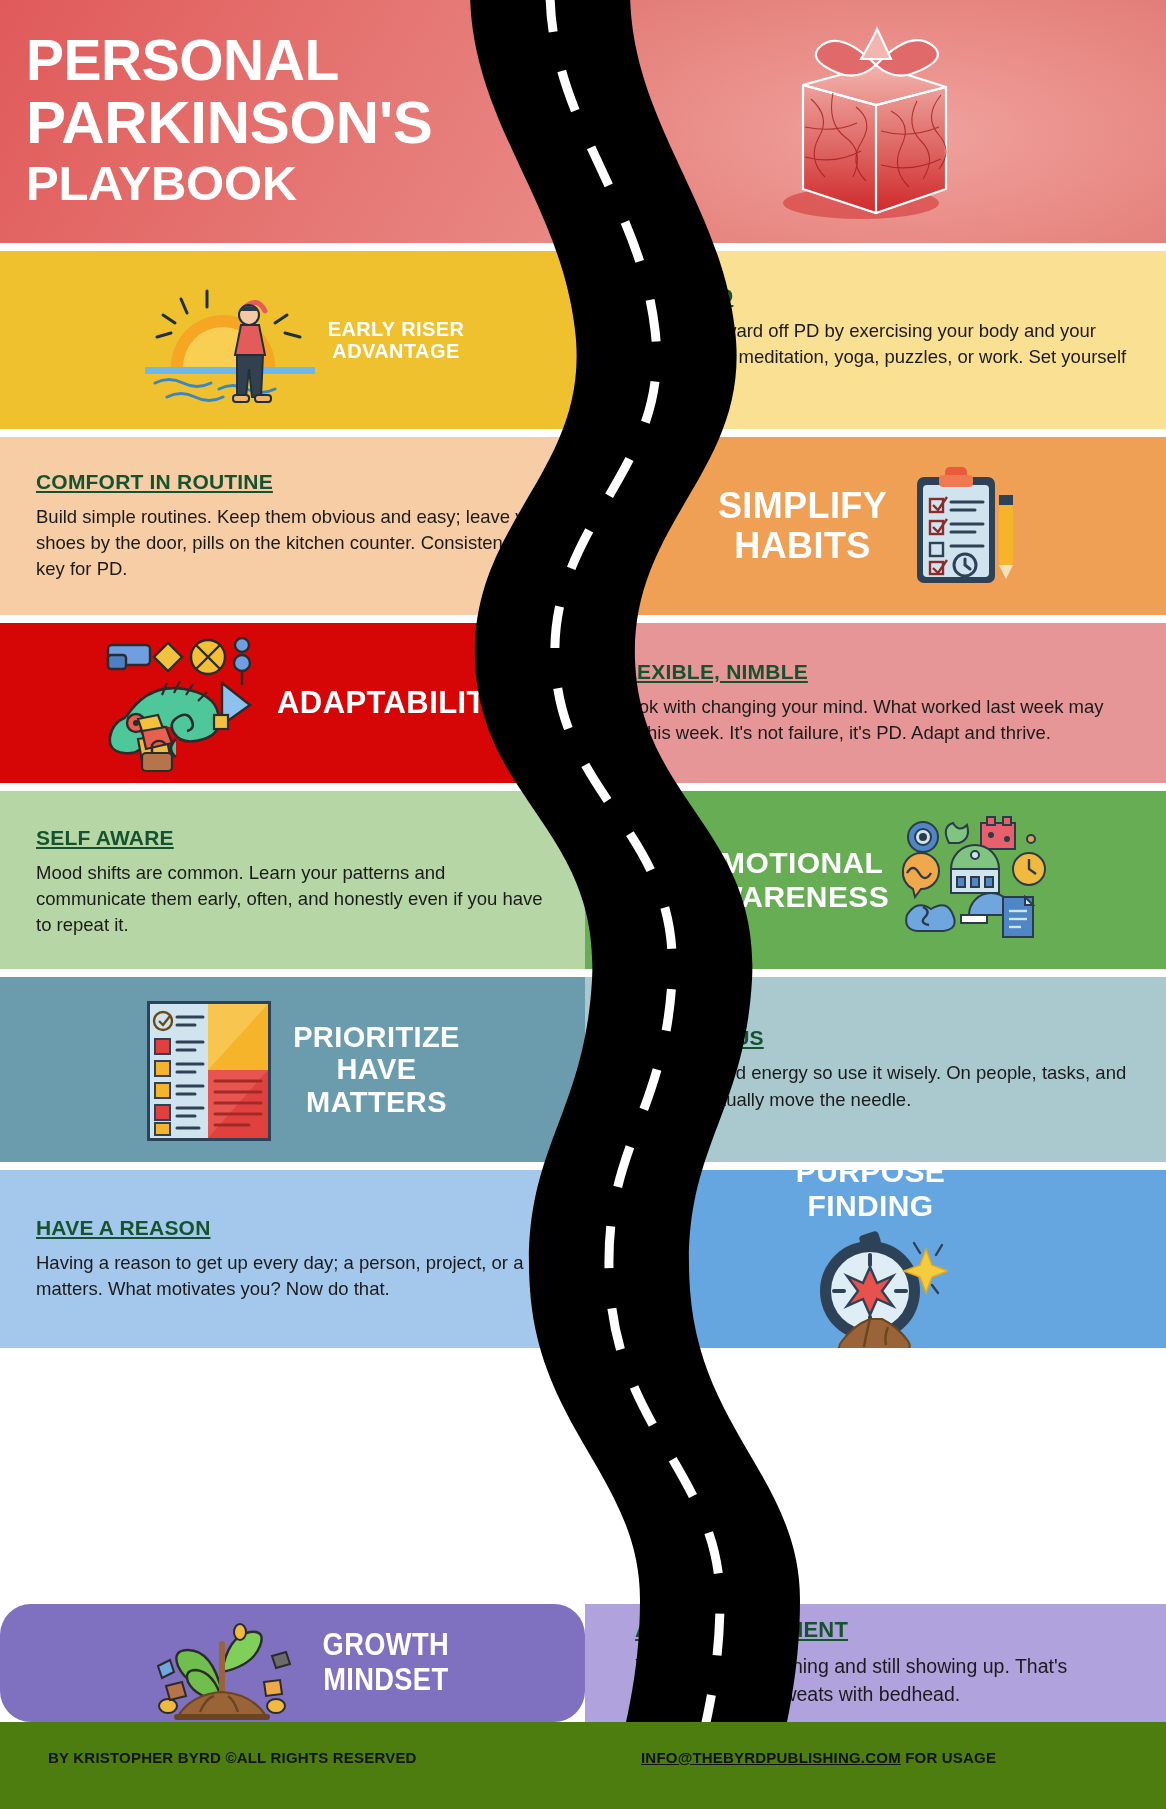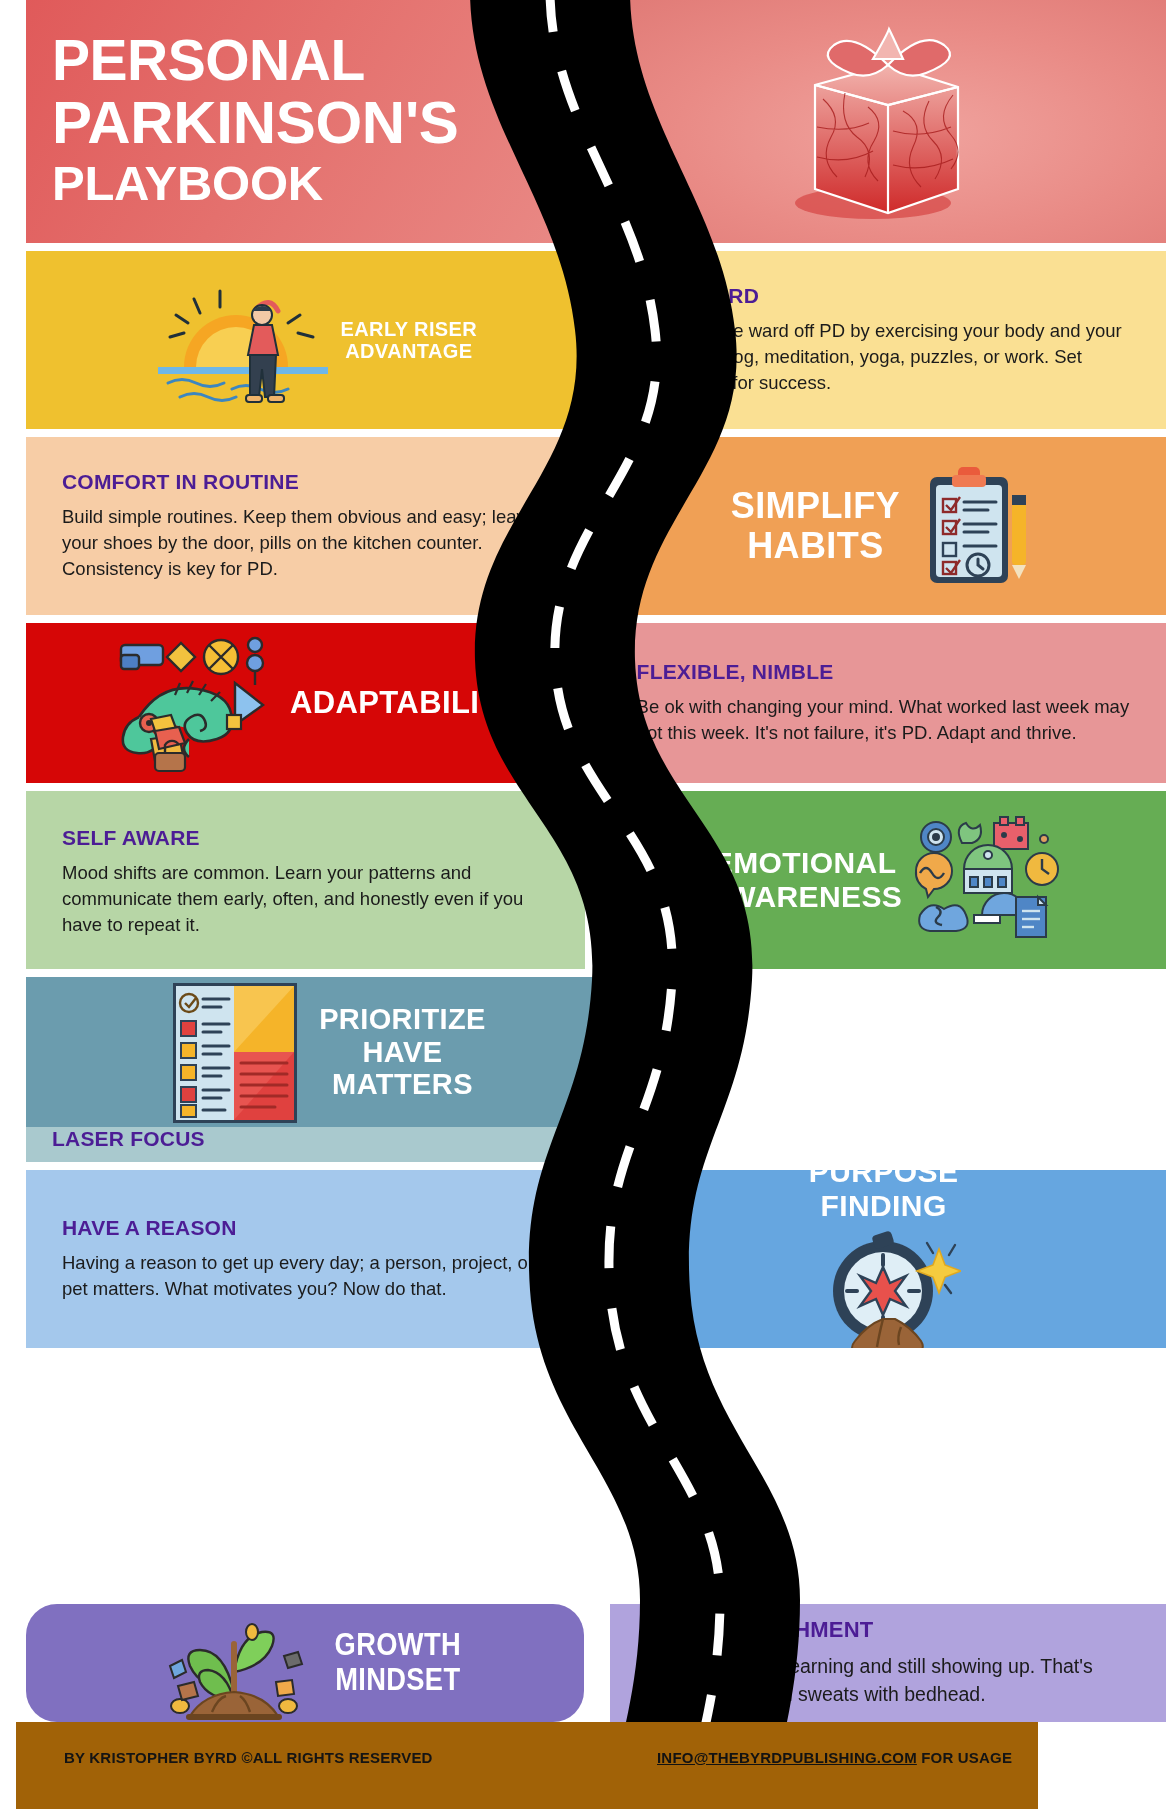--- a/index.html
+++ b/index.html
@@ -3,21 +3,21 @@
 <meta charset="utf-8">
 <style>
   html,body{margin:0;padding:0;background:#fff;}
   body{width:1166px;height:1809px;position:relative;overflow:hidden;
        font-family:"Liberation Sans","DejaVu Sans",sans-serif;}
 
   #sheet{position:absolute;inset:0;width:1166px;height:1809px;background:#ffffff;}
 
   
   .band{position:absolute;left:0;width:1166px;display:flex;overflow:hidden;}
-  .half{position:relative;box-sizing:border-box;height:100%;margin-left:26px;}
+  .half{position:relative;box-sizing:border-box;height:100%;}
   .half.left{width:585px;}
   .half.right{width:581px;}
 
   
   #header{top:0;height:243px;}
   #hdr-left{background:linear-gradient(120deg,#e05a5a 0%,#e4706d 45%,#e98a86 100%);
             width:585px;display:flex;align-items:center;}
   #hdr-right{background:radial-gradient(ellipse at 55% 55%,#f0a39e 0%,#e98b86 55%,#e07a76 100%);
              width:581px;display:flex;align-items:center;justify-content:center;}
   #title-wrap{padding-left:26px;color:#fff;}
@@ -28,28 +28,28 @@
   
   .panel-icon{display:flex;align-items:center;justify-content:center;height:100%;}
   .panel-icon .ico{flex:0 0 auto;display:flex;align-items:center;justify-content:center;}
   .panel-icon .lbl{color:#fff;font-weight:bold;text-align:center;line-height:1.12;
                    letter-spacing:.4px;font-size:27px;}
   .panel-icon.cond .lbl{font-family:"Liberation Sans Narrow","Liberation Sans",sans-serif;
                         transform:scaleX(.88);transform-origin:center;}
 
   
   .panel-text{height:100%;display:flex;flex-direction:column;justify-content:center;}
-  .panel-text h3{margin:0 0 10px 0;font-size:21px;font-weight:bold;color:#4c1d95;letter-spacing:.2px;}
+  .panel-text h3{margin:0 0 10px 0;font-size:21px;font-weight:bold;color:#14532d;letter-spacing:.2px;text-decoration:underline;}
   .panel-text p{margin:0;font-size:18.5px;line-height:1.42;color:#1b1b1b;}
 
   
   #road{position:absolute;top:0;left:0;width:1166px;height:1809px;pointer-events:none;}
 
   
-  #footer{position:absolute;left:16px;top:1722px;width:1022px;height:87px;background:#a16207;}
+  #footer{position:absolute;left:0;top:1722px;width:1166px;height:87px;background:#4d7c0f;}
   .foot-txt{position:absolute;top:27px;font-size:15px;font-weight:bold;color:#141414;
             letter-spacing:.2px;font-family:"Liberation Sans Narrow","Liberation Sans",sans-serif;}
   #foot-left{left:48px;}
   #foot-right{left:641px;}
   #foot-right .mail{color:#121212;text-decoration:underline;}
 </style>
 </head>
 <body>
 
 <div id="sheet">
@@ -261,21 +261,21 @@
                 <line x1="110" y1="96" x2="128" y2="96"></line>
               <line x1="110" y1="104" x2="128" y2="104"></line>
                 <line x1="110" y1="112" x2="122" y2="112"></line>
               </g>
           </g>
         </svg>
       </div>
     </div>
   </div>
 
-  <div class="band" style="top:977px;height:185px;flex-direction:column;">
+  <div class="band" style="top:977px;height:185px;">
     <div class="half left panel-icon" style="background:#6b9cae;padding:0 20px 0 36px;">
       <div class="ico">
         <svg width="134" height="150" viewBox="0 0 134 150">
           <rect x="6" y="6" width="124" height="140" fill="#2e4257"></rect>
           <rect x="9" y="9" width="58" height="134" fill="#cfe4ef"></rect>
           <rect x="67" y="9" width="60" height="66" fill="#f5b429"></rect>
           <polygon points="67,9 127,9 67,75" fill="#f8c54f"></polygon>
           <rect x="67" y="75" width="60" height="68" fill="#e0413f"></rect>
           <polygon points="67,75 127,75 67,143" fill="#e85450"></polygon>
           <circle cx="22" cy="26" r="9" fill="none" stroke="#6b4a18" stroke-width="2.4"></circle>

